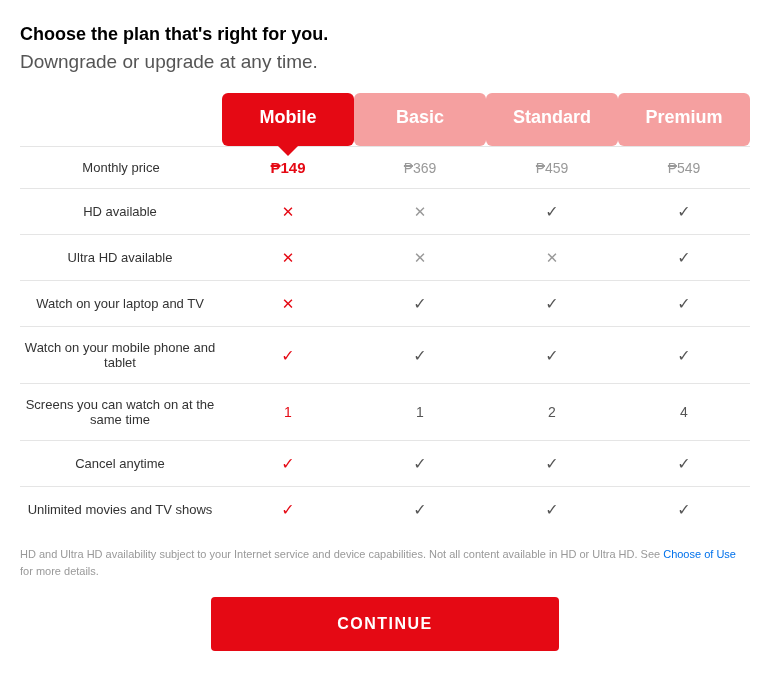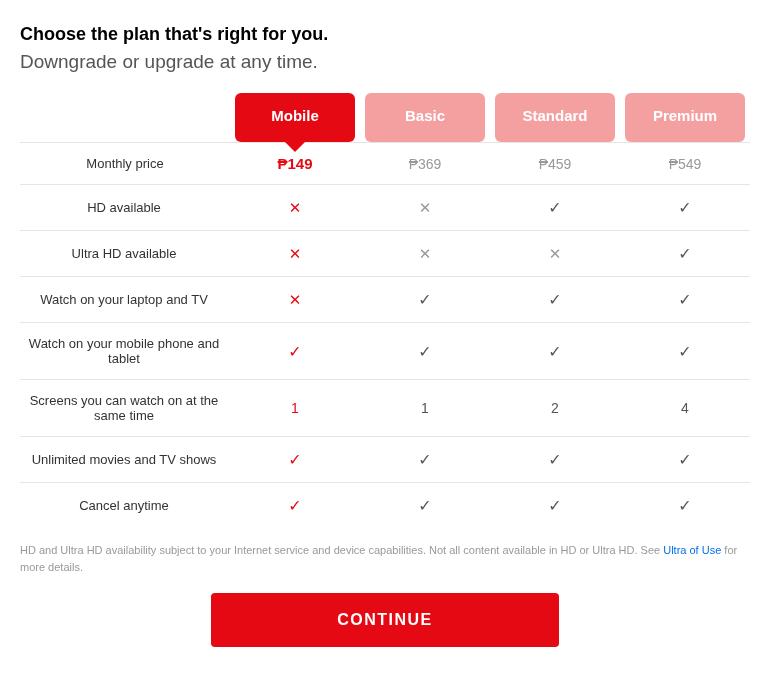--- a/index.html
+++ b/index.html
@@ -39,26 +39,26 @@
     }
     
     .plan-header-cell {
       width: 130px;
       padding: 0 6px 0 6px;
       vertical-align: bottom;
     }
     .plan-card {
       border-radius: 6px;
       padding: 14px 10px 18px;
-      font-size: 15px;
+      font-size: 18px;
       font-weight: 700;
       color: #fff;
       position: relative;
       display: inline-block;
-      width: 120px;
+      width: 132px;
       text-align: center;
       margin-bottom: 0;
     }
     .plan-card.selected {
       background: #e50914;
     }
     .plan-card.unselected {
       background: #f5a0a0;
     }
     
@@ -215,35 +215,35 @@
         <td><span class="check">✓</span></td>
       </tr>
       <tr>
         <td>Screens you can watch on at the same time</td>
         <td><span class="number-red">1</span></td>
         <td><span class="number-normal">1</span></td>
         <td><span class="number-normal">2</span></td>
         <td><span class="number-normal">4</span></td>
       </tr>
       <tr>
+        <td>Cancel anytime</td>
+        <td><span class="check-red">✓</span></td>
+        <td><span class="check">✓</span></td>
+        <td><span class="check">✓</span></td>
+        <td><span class="check">✓</span></td>
+      </tr>
+      <tr>
         <td>Unlimited movies and TV shows</td>
         <td><span class="check-red">✓</span></td>
         <td><span class="check">✓</span></td>
         <td><span class="check">✓</span></td>
         <td><span class="check">✓</span></td>
       </tr>
-      <tr>
-        <td>Cancel anytime</td>
-        <td><span class="check-red">✓</span></td>
-        <td><span class="check">✓</span></td>
-        <td><span class="check">✓</span></td>
-        <td><span class="check">✓</span></td>
-      </tr>
     </tbody>
 </table>
 
 <p class="footnote">
-  HD and Ultra HD availability subject to your Internet service and device capabilities. Not all content available in HD or Ultra HD. See <a>Ultra of Use</a> for more details.
+  HD and Ultra HD availability subject to your Internet service and device capabilities. Not all content available in HD or Ultra HD. See <a>Choose of Use</a> for more details.
 </p>
 
 <div class="continue-btn-wrap">
   <button class="continue-btn">CONTINUE</button>
 </div>
 
 </body></html>

